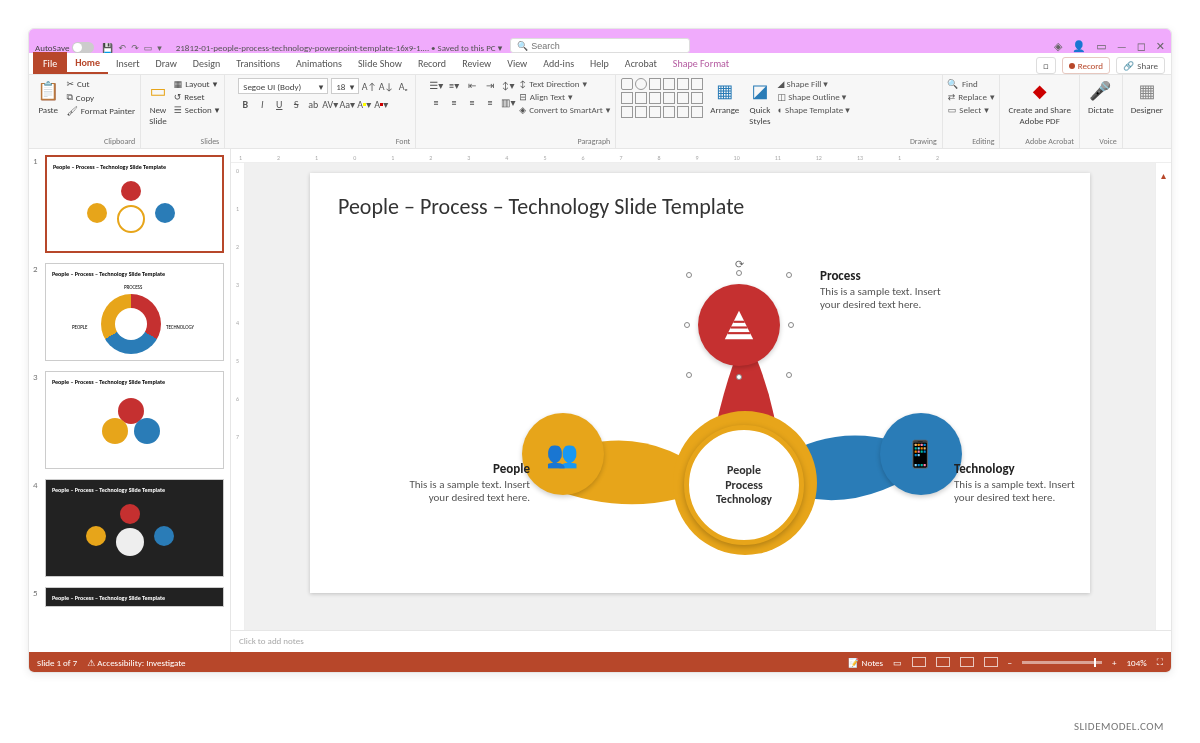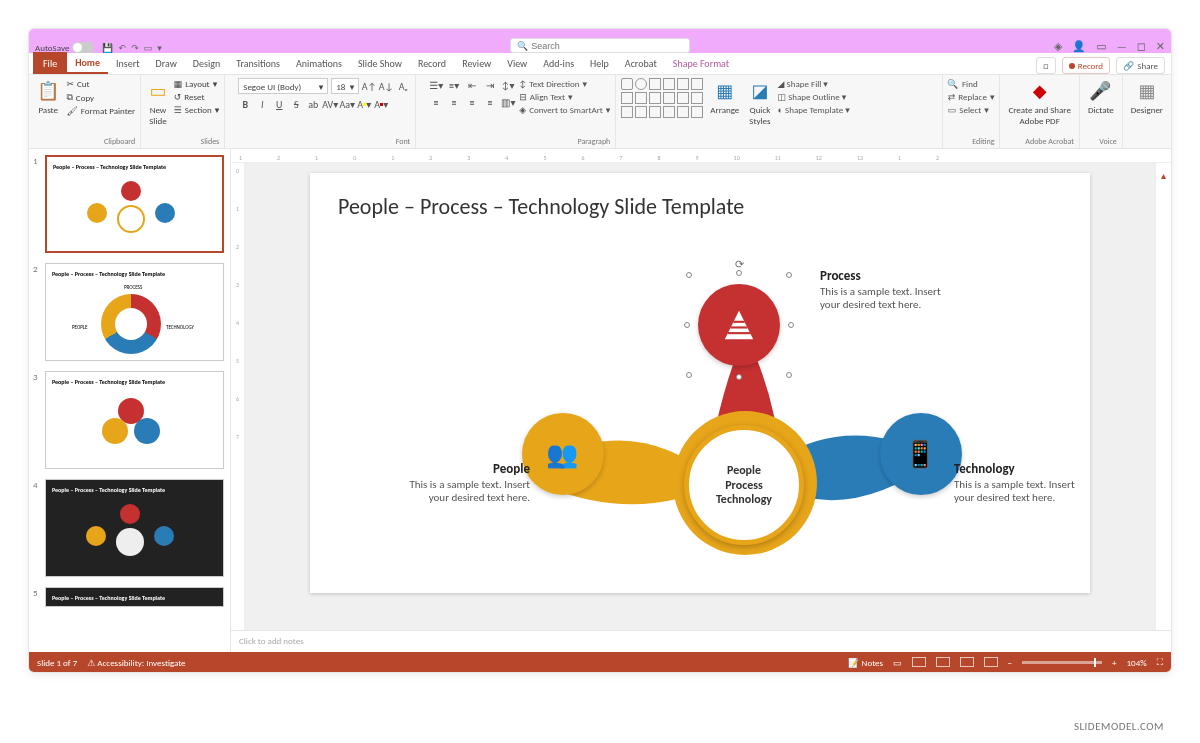--- a/index.html
+++ b/index.html
@@ -105,20 +105,21 @@
     <span>AutoSave</span>
     <span class="toggle"></span>
   </div>
   <div class="qat">
     <span>💾</span>
     <span>↶</span>
     <span>↷</span>
     <span>▭</span>
     <span>▾</span>
   </div>
+  <span class="doc-title">21812-01-people-process-technology-powerpoint-template-16x9-1.… • Saved to this PC ▾</span>
   <div class="search-wrap">
     <span>🔍</span>
     <input style="border: none; outline: none; font-size: 9px; width: 140px;" placeholder="Search">
   </div>
   <div class="right">
     <span>◈</span>
     <span>👤</span>
     <span>▭</span>
     <span>—</span>
     <span>◻</span>
@@ -274,20 +275,21 @@
               <span class="bigicon" style="color:#2a7cb7;">◪</span>
               <span style="white-space:pre-line;text-align:center;">Quick
 Styles</span>
             </div>
       <div class="shape-opts thin">
         <span>◢ <span>Shape Fill</span> ▾</span>
         <span>◫ <span>Shape Outline</span> ▾</span>
         <span>◐ <span>Shape Template</span> ▾</span>
       </div>
     </div>
+    <div class="group-label">Drawing</div>
   </div>
 
   <div class="group">
     <div class="group-body">
       <div class="smallrow thin">
         <span>🔍 <span>Find</span></span>
         <span>⇄ <span>Replace</span> ▾</span>
         <span>▭ <span>Select</span> ▾</span>
       </div>
     </div>

